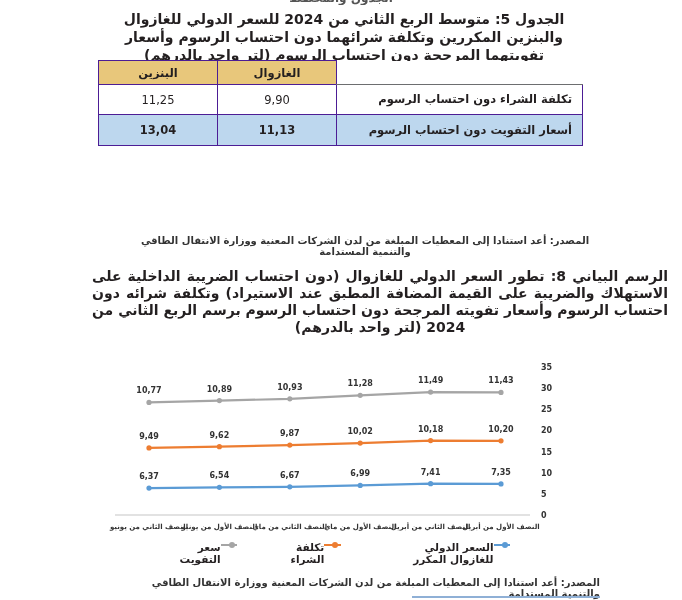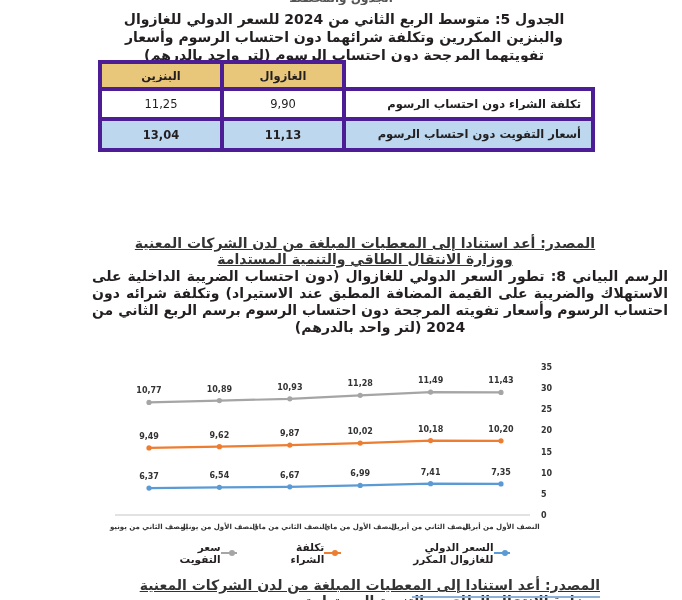--- a/index.html
+++ b/index.html
@@ -1,31 +1,31 @@
 <!DOCTYPE html>
 <html><head>
 <meta charset="utf-8">
 <style>
   html,body{margin:0;padding:0;background:#ffffff;}
   body{width:682px;height:600px;position:relative;overflow:hidden;font-family:"DejaVu Sans",sans-serif;color:#231f20;}
   .abs{position:absolute;}
   .clip-top{left:0;top:-9px;width:682px;height:14px;overflow:hidden;text-align:center;font-size:12px;color:#555;direction:rtl;font-weight:bold;}
   .title1{left:118px;top:10px;width:452px;direction:rtl;text-align:center;font-size:14px;font-weight:bold;line-height:18px;}
   table.t{position:absolute;left:98px;top:60px;border-collapse:collapse;direction:rtl;font-size:11.5px;}
-  table.t td{border:4px solid #4c1d95;text-align:center;padding:0 6px;}
+  table.t td{border:1px solid #4c1d95;text-align:center;padding:0 6px;}
   table.t td.lbl{width:225px;text-align:right;font-weight:bold;padding:4px 10px;line-height:15px;}
   table.t td.v{width:106px;}
   table.t tr.hd td.h{background:#e8c77b;font-weight:bold;height:23px;}
   table.t tr.hd td.blank{border:none;border-bottom:1px solid #6d6e70;background:#fff;}
   table.t tr.hl td{background:#bdd7ee;font-weight:bold;}
-  .src{direction:rtl;font-size:14px;font-weight:bold;color:#333;text-decoration:underline;}
+  .src{direction:rtl;font-size:10px;font-weight:bold;color:#333;}
   .title2{left:92px;top:268px;width:576px;direction:rtl;text-align:justify;text-align-last:center;font-size:14px;font-weight:bold;line-height:17px;}
   .chart{left:105px;top:355px;width:470px;height:210px;}
   .legend{left:170px;top:541px;width:340px;direction:rtl;display:flex;justify-content:center;gap:38px;font-size:10.5px;font-weight:bold;}
-  .leg-item{display:flex;align-items:center;}
+  .leg-item{display:flex;align-items:flex-start;}
   .leg-swatch{width:22px;height:8px;position:relative;}
   .leg-swatch:before{content:"";position:absolute;left:0;right:0;top:3px;height:2px;background:currentColor;}
   .leg-swatch:after{content:"";position:absolute;left:8px;top:1px;width:6px;height:6px;border-radius:50%;background:currentColor;}
   .bline{left:412px;top:596px;width:188px;height:2px;background:#8fb0d6;}
 </style>
 </head>
 <body>
 
 <div class="abs clip-top">الجدول والمخطط</div>
 

